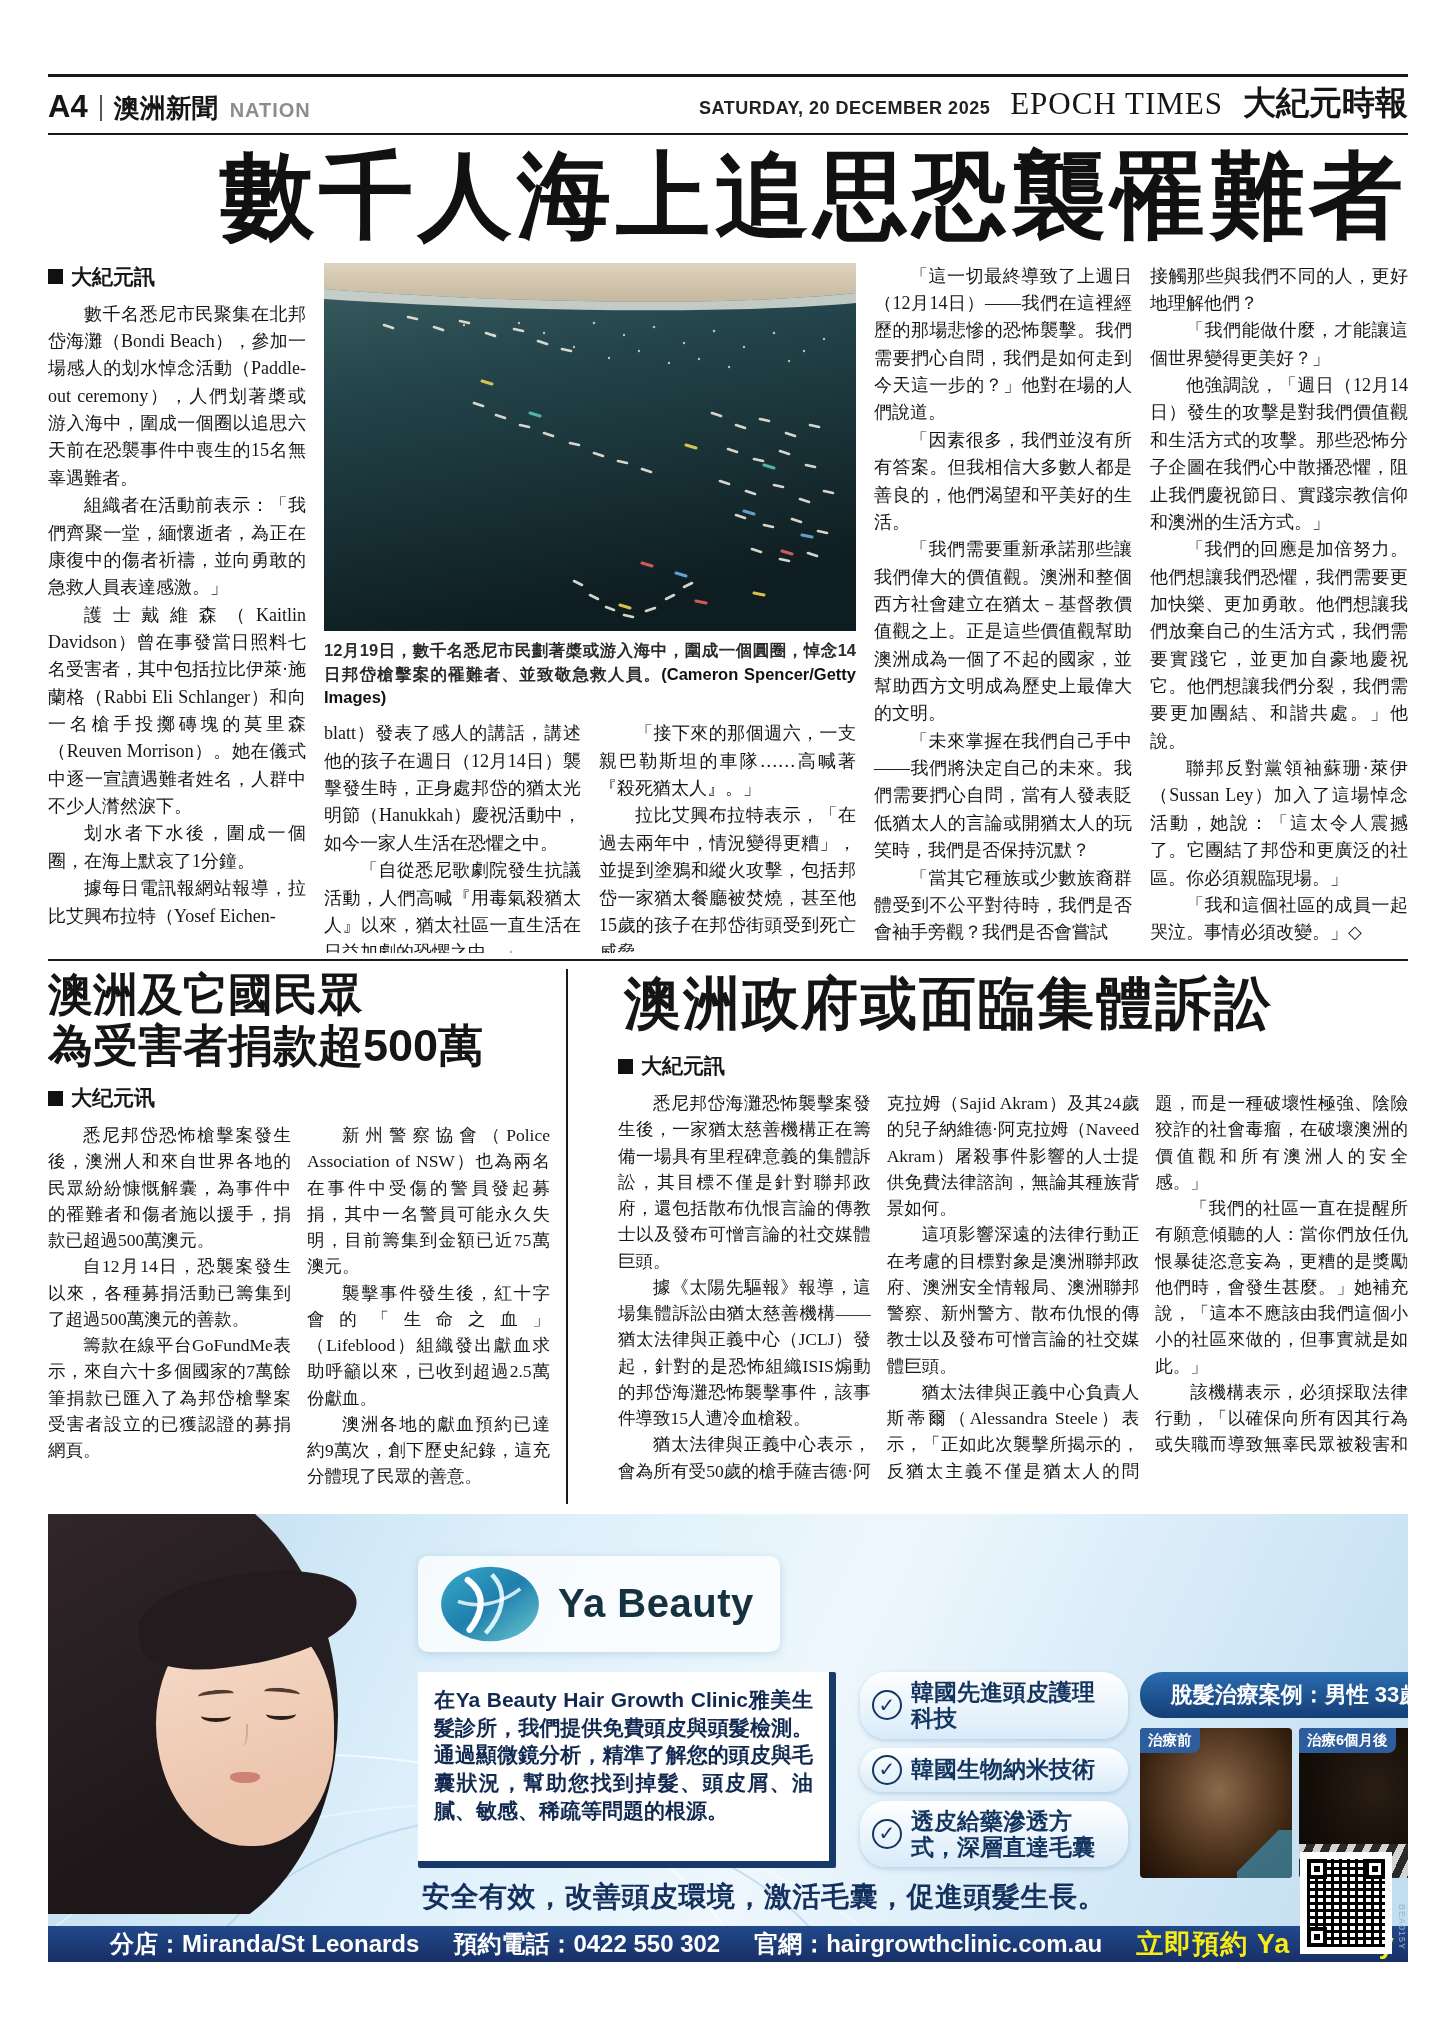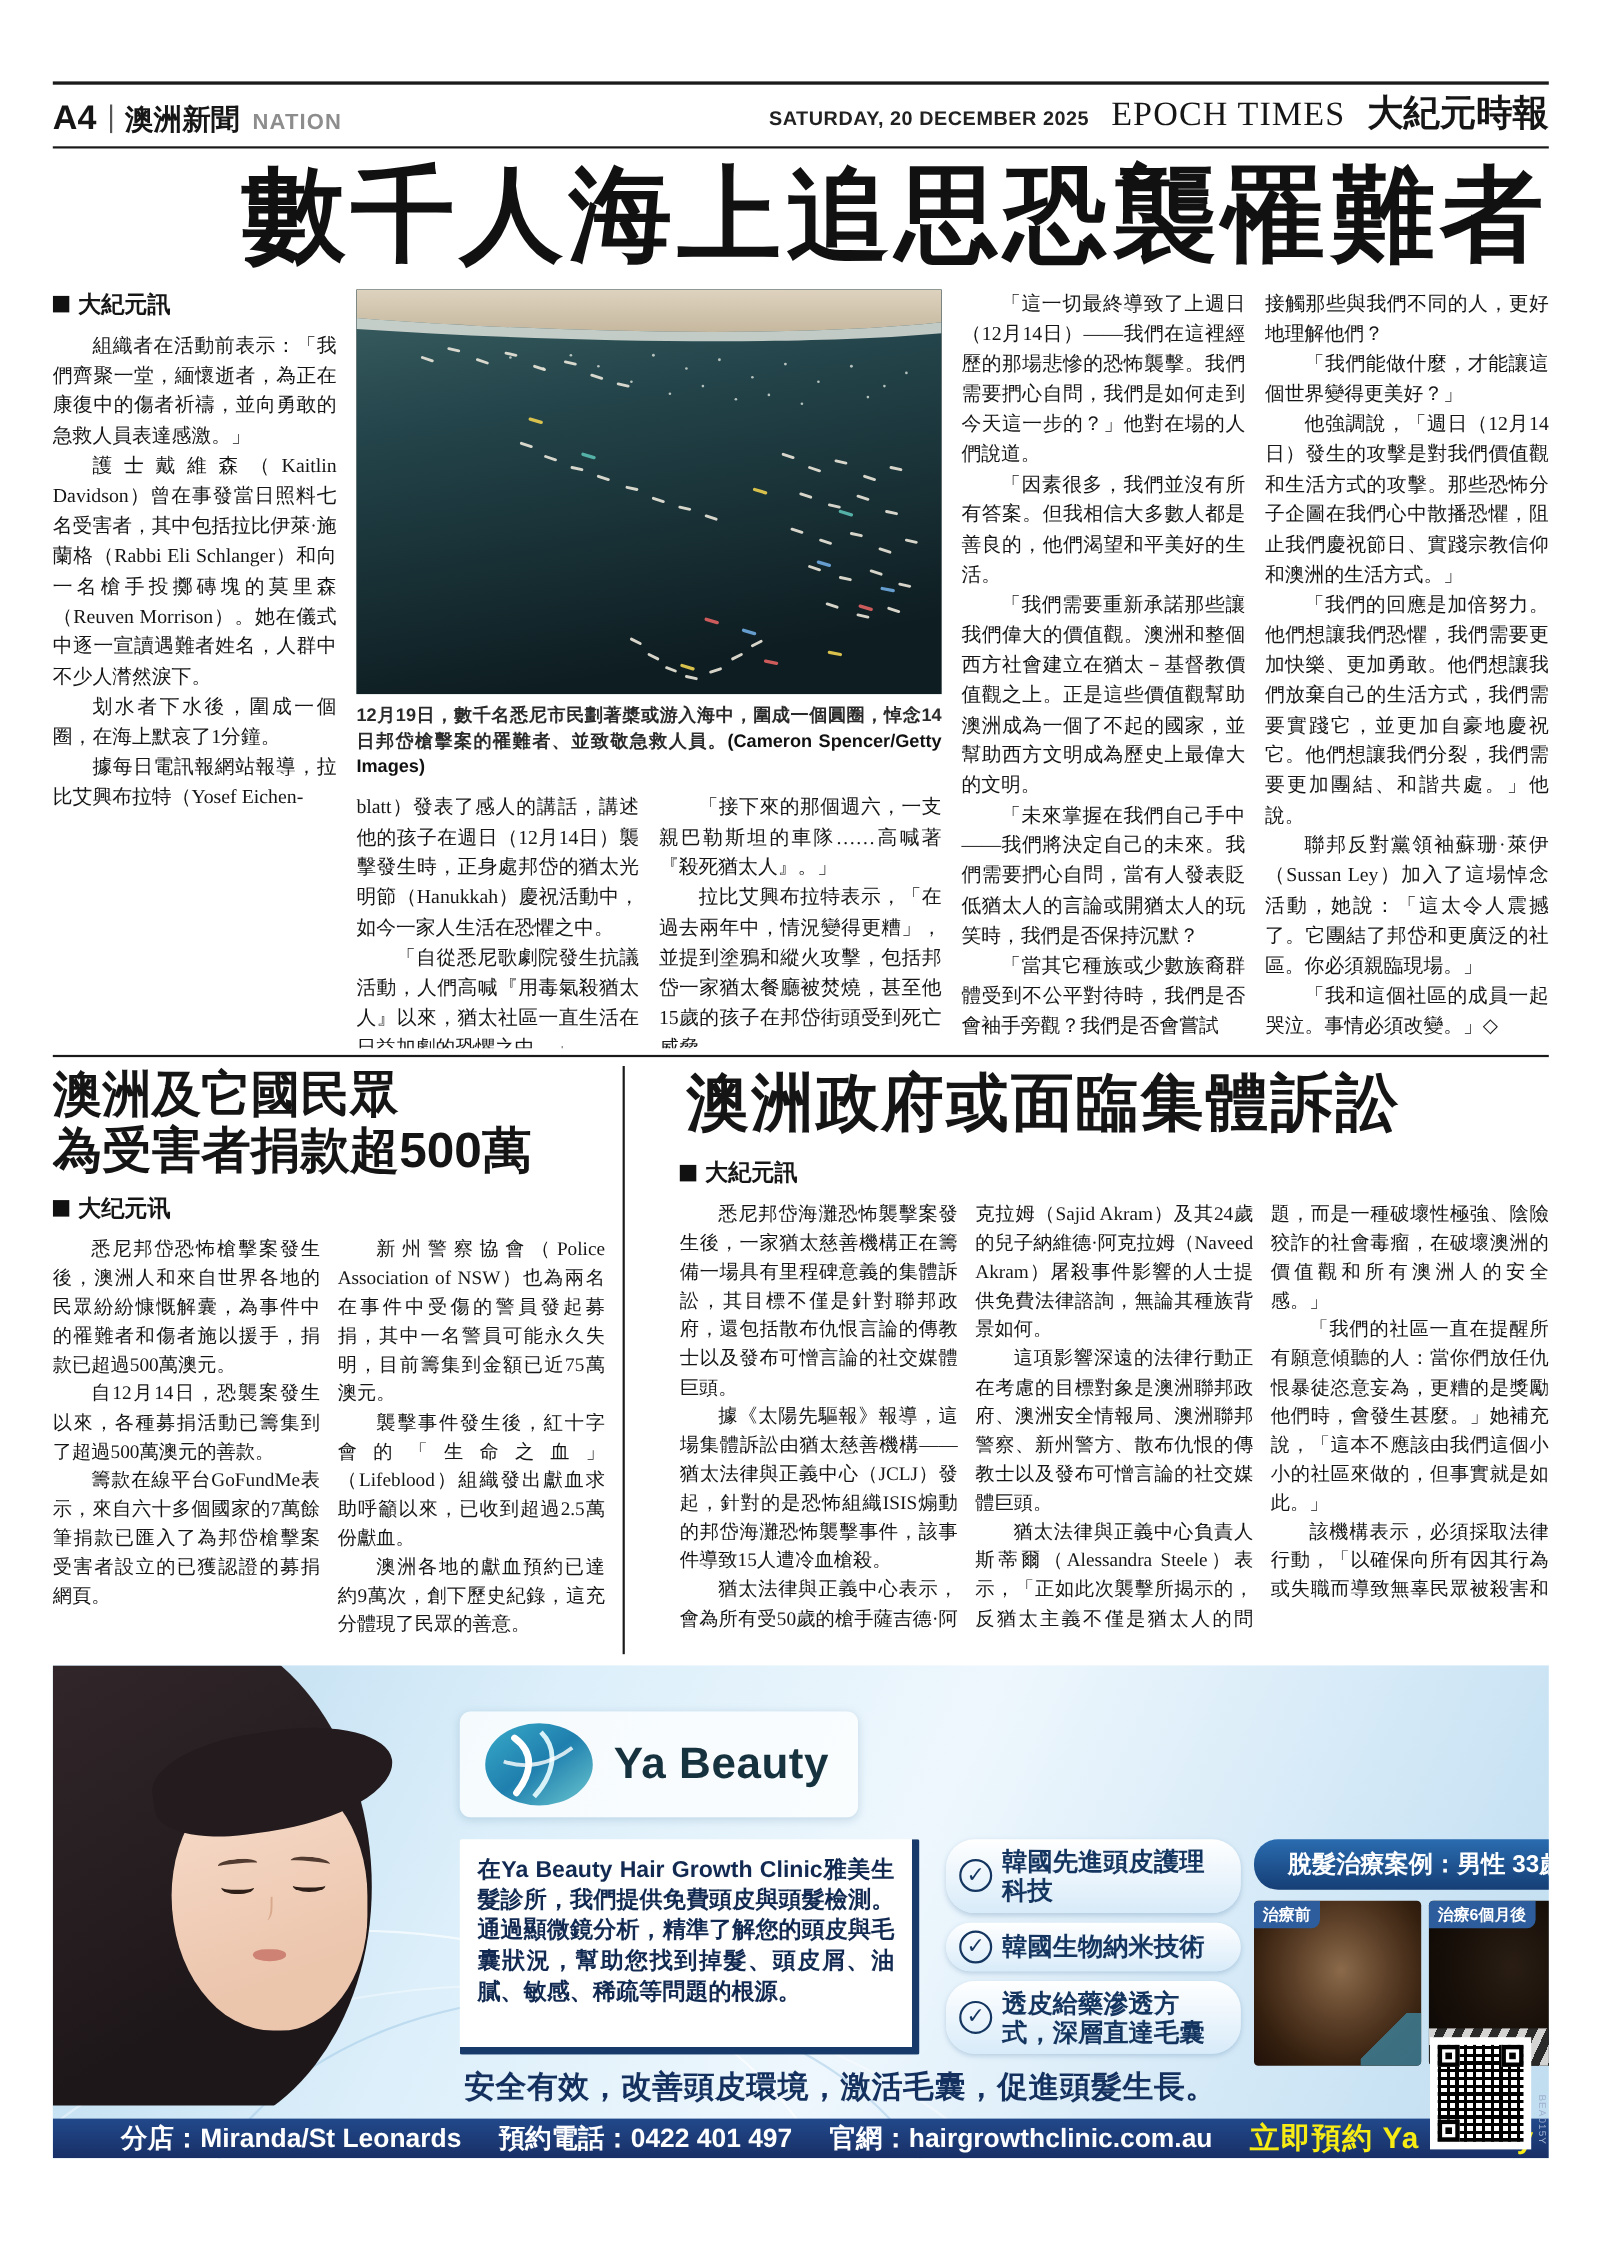--- a/index.html
+++ b/index.html
@@ -140,20 +140,21 @@
 <div class="rule rule-thin"></div>
 
 <h1 class="h1">數千人海上追思恐襲罹難者</h1>
 
 <div class="art1">
   <div class="art1-col1 bodycol">
     <div class="kicker">
       <span class="sq"></span>
       <span>大紀元訊</span>
     </div>
+    <p>數千名悉尼市民聚集在北邦岱海灘（Bondi Beach），參加一場感人的划水悼念活動（Paddle-out ceremony），人們划著槳或游入海中，圍成一個圈以追思六天前在恐襲事件中喪生的15名無辜遇難者。</p>
     <p>組織者在活動前表示：「我們齊聚一堂，緬懷逝者，為正在康復中的傷者祈禱，並向勇敢的急救人員表達感激。」</p>
     <p>護士戴維森（Kaitlin Davidson）曾在事發當日照料七名受害者，其中包括拉比伊萊·施蘭格（Rabbi Eli Schlanger）和向一名槍手投擲磚塊的莫里森（Reuven Morrison）。她在儀式中逐一宣讀遇難者姓名，人群中不少人潸然淚下。</p>
     <p>划水者下水後，圍成一個圈，在海上默哀了1分鐘。</p>
     <p>據每日電訊報網站報導，拉比艾興布拉特（Yosef Eichen-</p>
   </div>
 
   <div class="art1-photo">
     <div class="photo-frame">
       <svg width="532" height="368" viewBox="0 0 532 368">
         <defs>
@@ -338,21 +339,21 @@
       <div class="cphoto after">
         <span class="clabel">治療6個月後</span>
       </div>
     </div>
   </div>
 
   <div class="ad-tagline">安全有效，改善頭皮環境，激活毛囊，促進頭髮生長。</div>
 
   <div class="ad-bar">
     <span>分店：Miranda/St Leonards</span>
-    <span>預約電話：0422 401 497</span>
+    <span>預約電話：0422 550 302</span>
     <span>官網：hairgrowthclinic.com.au</span>
     <span class="cta">立即預約 Ya Beauty</span>
   </div>
 
   <div class="ad-qr">
     <div class="qr-inner">
       <span class="qr-f tl"></span>
       <span class="qr-f tr"></span>
       <span class="qr-f bl"></span>
     </div>

